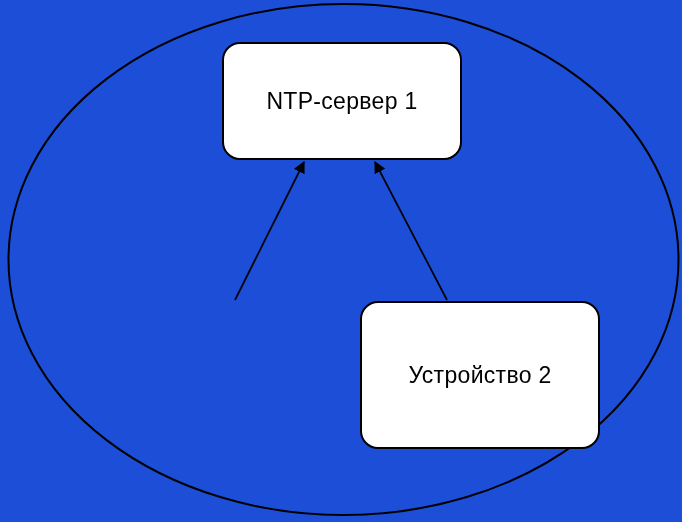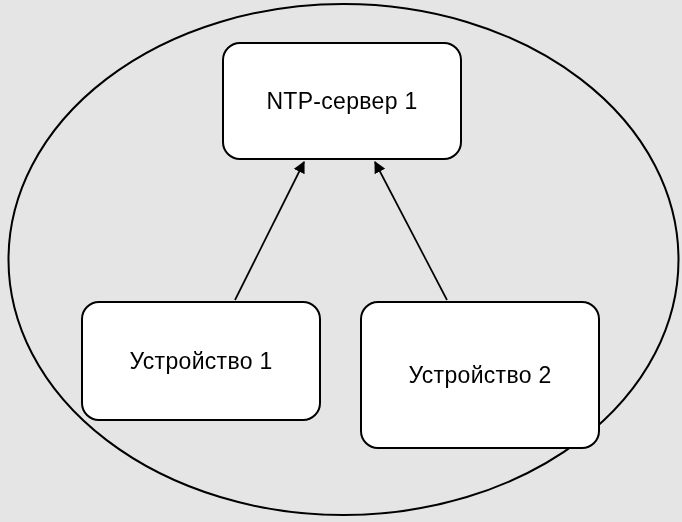--- a/index.html
+++ b/index.html
@@ -4,21 +4,21 @@
 <style>
   html, body {
     margin: 0;
     padding: 0;
     background: #ffffff;
   }
   .canvas {
     position: relative;
     width: 682px;
     height: 522px;
-    background: #e5e5e5;
+    background: #1d4ed8;
     overflow: hidden;
     font-family: "Liberation Sans", sans-serif;
   }
   .diagram-svg {
     position: absolute;
     left: 0;
     top: 0;
     width: 682px;
     height: 522px;
   }
@@ -71,21 +71,18 @@
 
     <line x1="235" y1="300" x2="304" y2="162" stroke="#000000" stroke-width="1.7" marker-end="url(#arrowhead)"></line>
 
     <line x1="447" y1="300" x2="375" y2="162" stroke="#000000" stroke-width="1.7" marker-end="url(#arrowhead)"></line>
   </svg>
 
   <div class="node node-ntp-server">
     <span>NTP-сервер 1</span>
   </div>
 
-  <div class="node node-device-1">
-    <span>Устройство 1</span>
-  </div>
 
   <div class="node node-device-2">
     <span>Устройство 2</span>
   </div>
 
 </div>
 
 </body></html>

